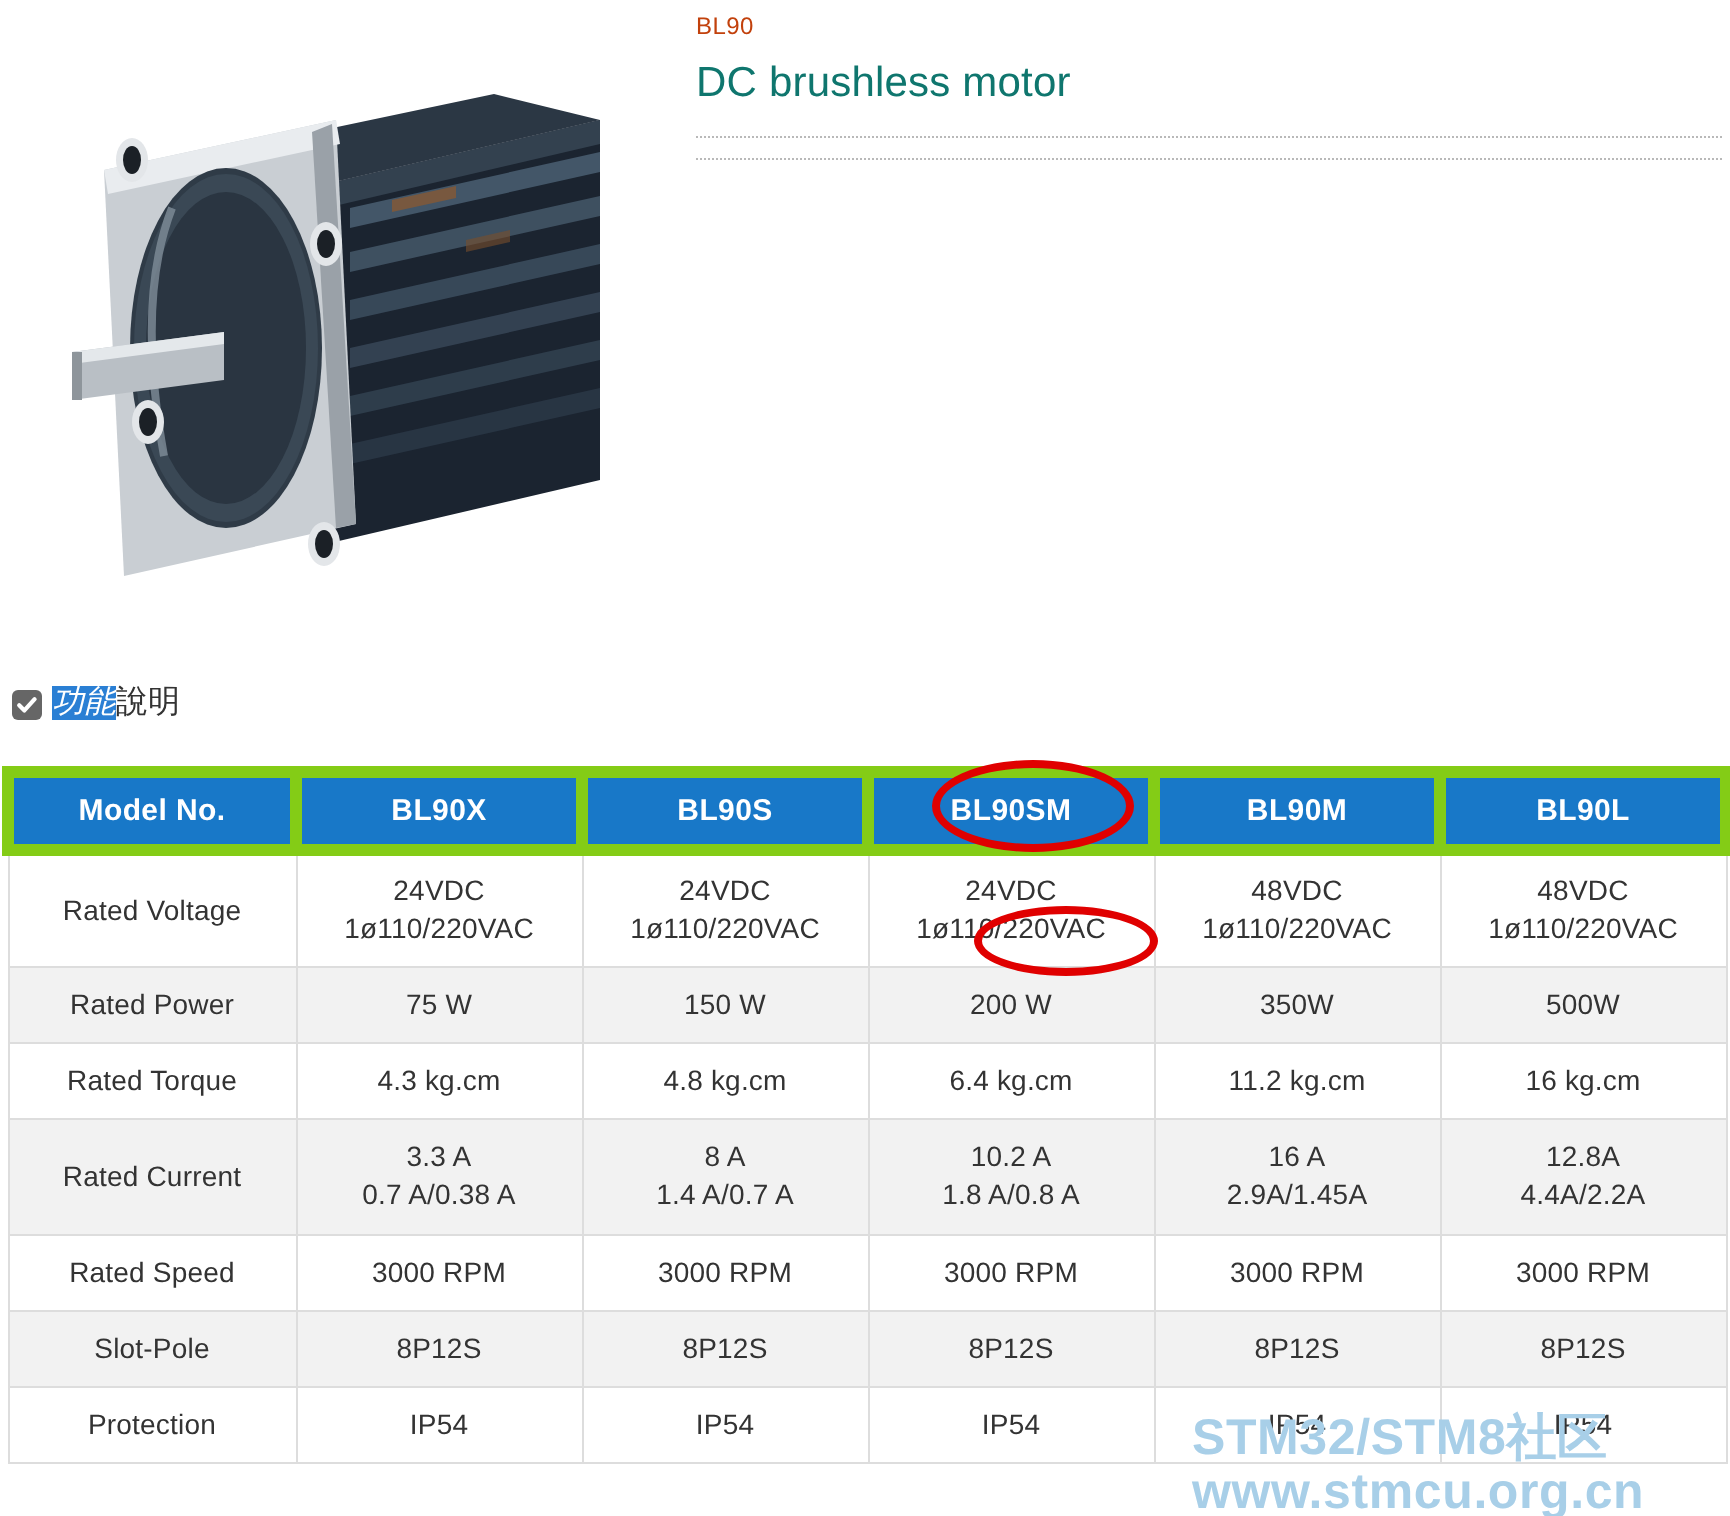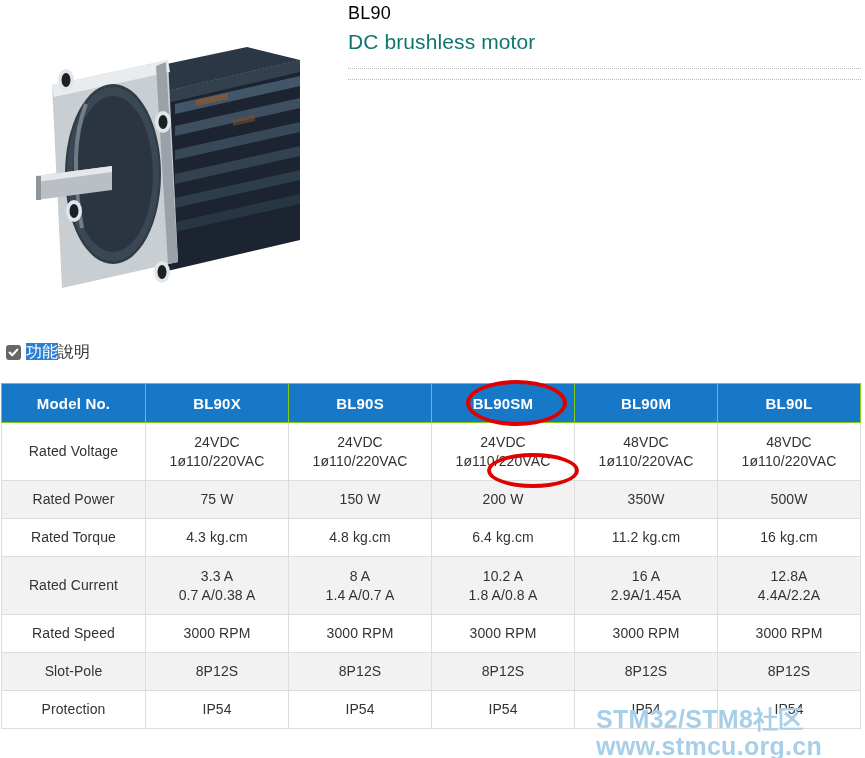--- a/index.html
+++ b/index.html
@@ -34,22 +34,22 @@
     background: #ffffff;
   }
   .photo-svg { display: block; width: 340px; height: 330px; }
 
   .product-info {
     position: absolute;
     left: 348px; top: 0px;
     width: 513px;
   }
   .sku {
-    font-size: 18px;
-    color: #000000;
+    font-size: 12px;
+    color: #c2410c;
     line-height: 20px;
     padding-top: 3px;
     letter-spacing: .2px;
   }
   .product-title {
     font-size: 21px;
     color: #0f766e;
     line-height: 32px;
     font-weight: normal;
     margin: 3px 0 0 0;
@@ -102,20 +102,21 @@
   .chk-icon svg { display: block; }
   .section-title {
     font-size: 16px;
     line-height: 20px;
     color: #333333;
     white-space: nowrap;
   }
   .section-title .hl {
     background: #2a7fd4;
     color: #ffffff;
+    font-style: italic;
   }
 
   
   .spec-table {
     position: absolute;
     left: 1px; top: 383px;
     width: 860px;
     border-collapse: collapse;
     table-layout: fixed;
     font-size: 14px;
@@ -124,21 +125,21 @@
   .spec-table col.c0 { width: 144px; }
   .spec-table col.cx { width: 143px; }
 
   .spec-table th {
     background: #1878c8;
     color: #ffffff;
     font-size: 15px;
     font-weight: bold;
     height: 39px;
     text-align: center;
-    border: 1px solid #84cc16;
+    border: 6px solid #84cc16;
     letter-spacing: .2px;
   }
   .spec-table td {
     border: 1px solid #dddddd;
     text-align: center;
     color: #333333;
     font-size: 14px;
     line-height: 19px;
     padding: 6px 2px;
     vertical-align: middle;

